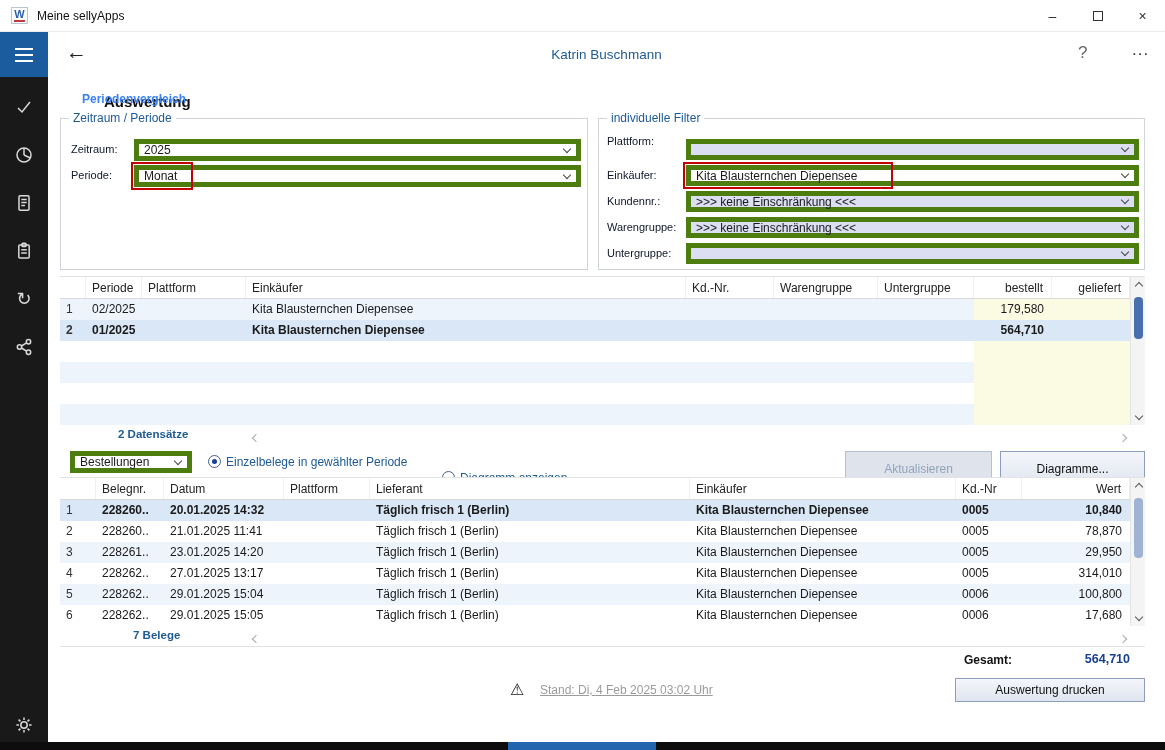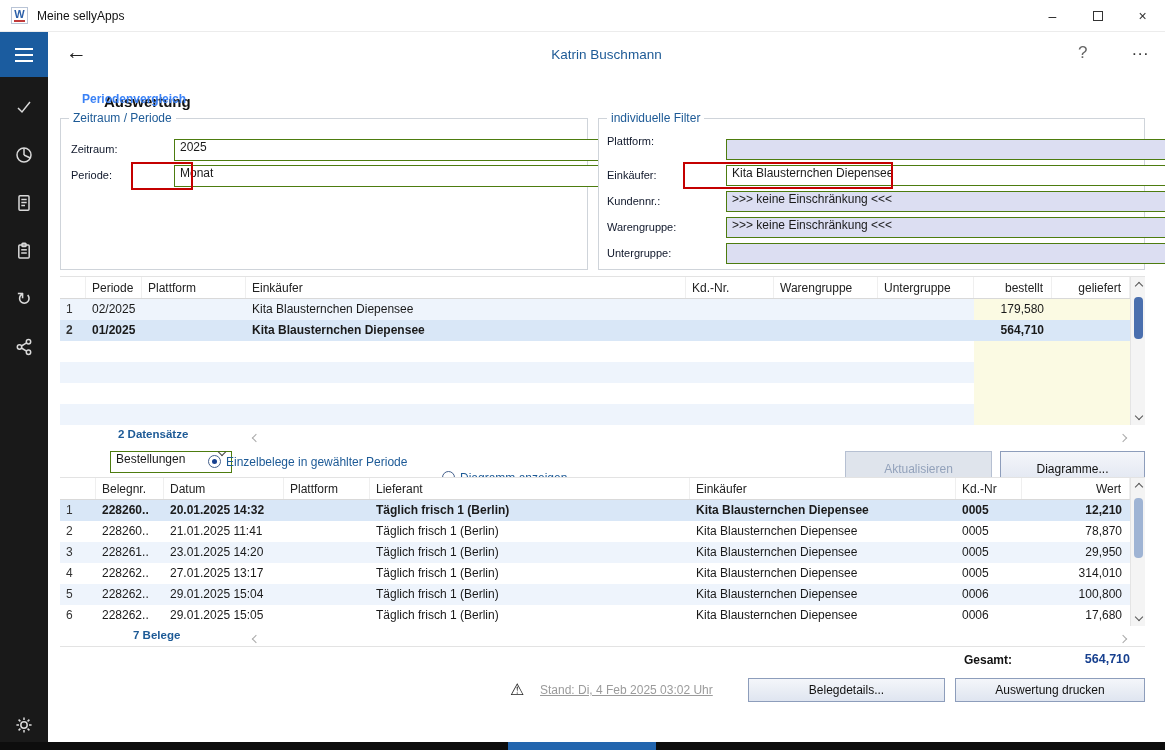--- a/index.html
+++ b/index.html
@@ -32,21 +32,21 @@
   .page-title { left:56px; top:14px; font-size:15px; font-weight:bold; color:#111;margin-top:47px; }
   .user-name { left:0; right:0; top:15px; text-align:center; font-size:13.5px; color:#1d5a96; }
   .help-btn { left:1030px; top:11px; font-size:17px; color:#666; }
   .more-btn { left:1084px; top:8px; font-size:17px; color:#333; letter-spacing:1px; }
   .section-title { left:34px; top:60px; font-weight:bold; font-size:12px; color:#3b82f6; }
 
   
   .groupbox { position:absolute; border:1px solid #cfd4da; background:#fff; }
   .groupbox .gb-title { position:absolute; top:-8px; left:8px; background:#fff; padding:0 4px; color:#1d5a96; font-size:12px; }
   .fld-label { position:absolute; font-size:11px; color:#0f172a; }
-  .dd { position:absolute; height:22px; border:1px solid #4d7c0f; background:#fff; display:flex; align-items:flex-start;margin-left:40px; }
+  .dd { position:absolute; height:22px; border:5px solid #4d7c0f; background:#fff; display:flex; align-items:center; }
   .dd .dd-text { flex:1; padding-left:5px; font-size:12px; white-space:nowrap; overflow:hidden; }
   .dd .dd-arrow { width:18px; display:flex; align-items:center; justify-content:center; }
   .chev { width:6px; height:6px; border-right:1.5px solid #444; border-bottom:1.5px solid #444; transform:rotate(45deg); margin-top:-3px; }
   .chev-up { transform:rotate(225deg); margin-top:3px; }
   .chev-left { transform:rotate(135deg); margin:0 0 0 3px; }
   .chev-right { transform:rotate(-45deg); margin:0 3px 0 0; }
   .dd-lav { background:#dcdef2; }
   .red-box { position:absolute; border:2px solid #c40000; background:transparent; z-index:5; }
 
   
@@ -365,21 +365,21 @@
         <div class="cr">Wert</div>
       </div>
       <div class="t-row cols-d row-sel">
         <div class="num-cell" style="font-weight:normal;">1</div>
         <div>228260..</div>
         <div>20.01.2025 14:32</div>
         <div></div>
         <div>Täglich frisch 1 (Berlin)</div>
         <div>Kita Blausternchen Diepensee</div>
         <div>0005</div>
-        <div class="cr">12,210</div>
+        <div class="cr">10,840</div>
       </div>
       <div class="t-row cols-d row-b">
         <div class="num-cell">2</div>
         <div>228260..</div>
         <div>21.01.2025 11:41</div>
         <div></div>
         <div>Täglich frisch 1 (Berlin)</div>
         <div>Kita Blausternchen Diepensee</div>
         <div>0005</div>
         <div class="cr">78,870</div>
@@ -439,21 +439,20 @@
     </div>
     <div class="abs" style="left:202px; top:599px;"><span class="chev chev-left" style="display:inline-block; border-color:#aaa;"></span></div>
     <div class="abs" style="left:1072px; top:599px;"><span class="chev chev-right" style="display:inline-block; border-color:#aaa;"></span></div>
 
     <div class="gesamt-line" style="top:614px;"></div>
     <div class="abs gesamt-label" style="right:153px; top:621px;">Gesamt:</div>
     <div class="abs gesamt-value" style="right:35px; top:620px;">564,710</div>
 
     <div class="abs warn-icon" style="left:462px; top:648px;">⚠</div>
     <div class="abs status-text" style="left:492px; top:651px;">Stand: Di, 4 Feb 2025 03:02 Uhr</div>
-    <div class="btn btn-big" style="left:700px; top:646px; width:197px;">Belegdetails...</div>
     <div class="btn btn-big" style="left:907px; top:646px; width:190px;">Auswertung drucken</div>
 
   </div>
 
   <div class="bottom-strip">
     <div class="blue-seg"></div>
   </div>
 
 </div>
 

